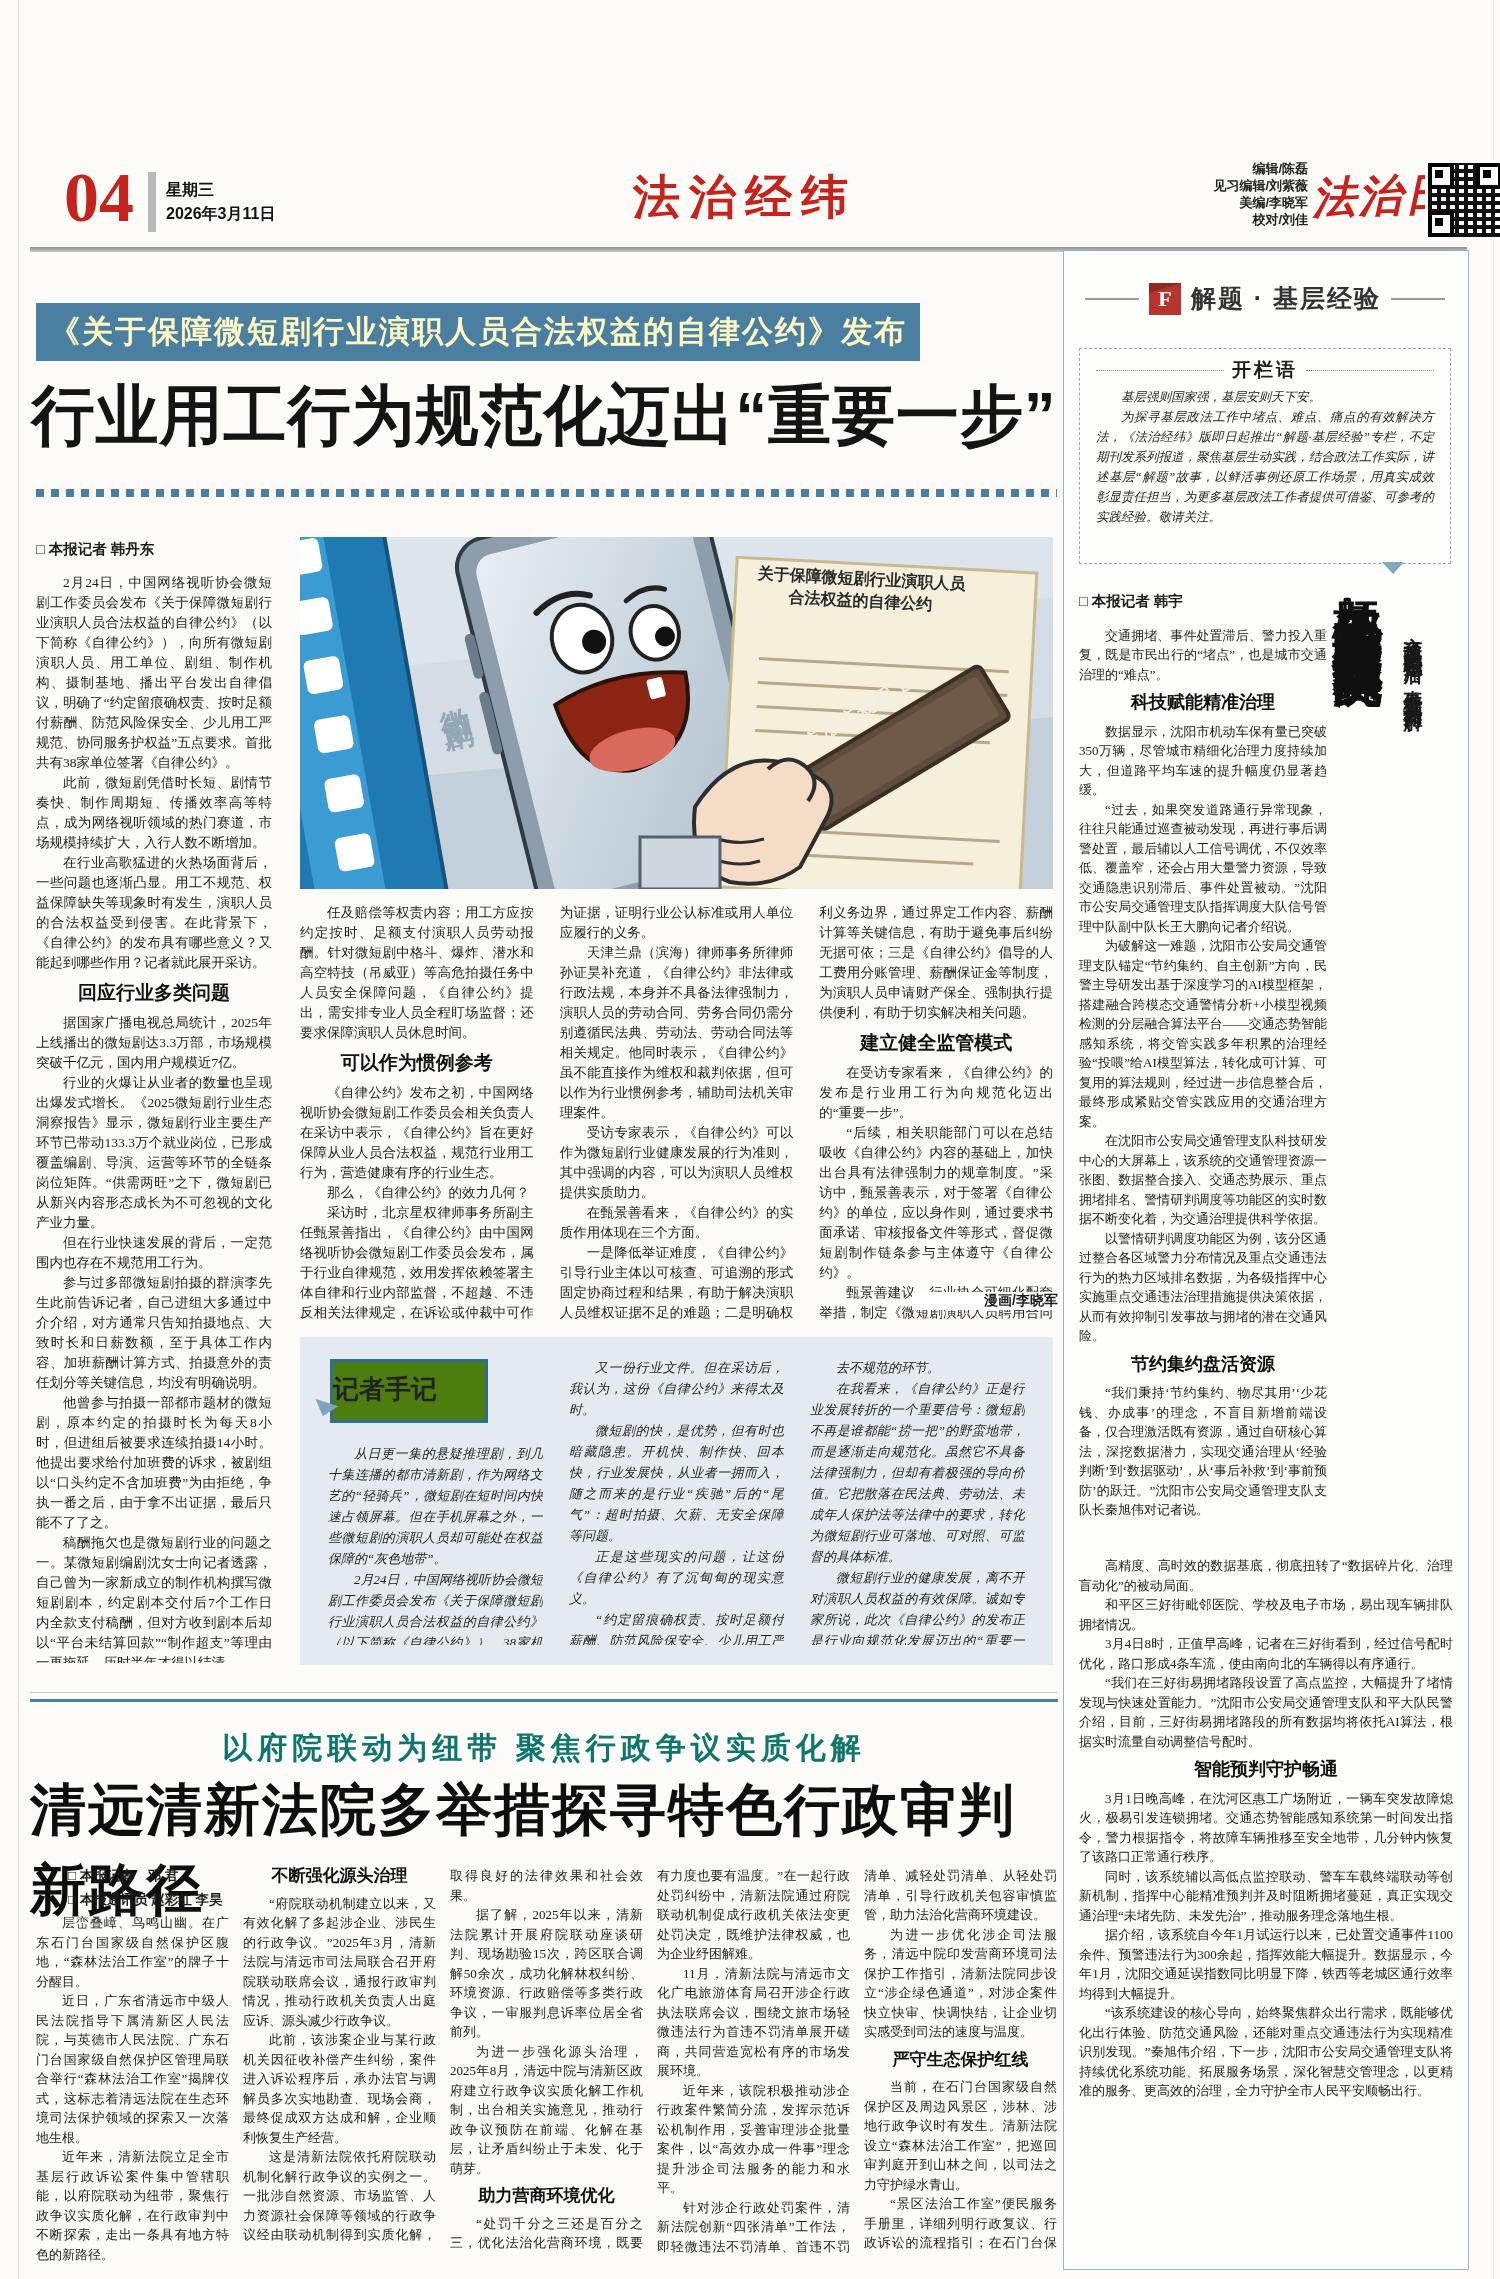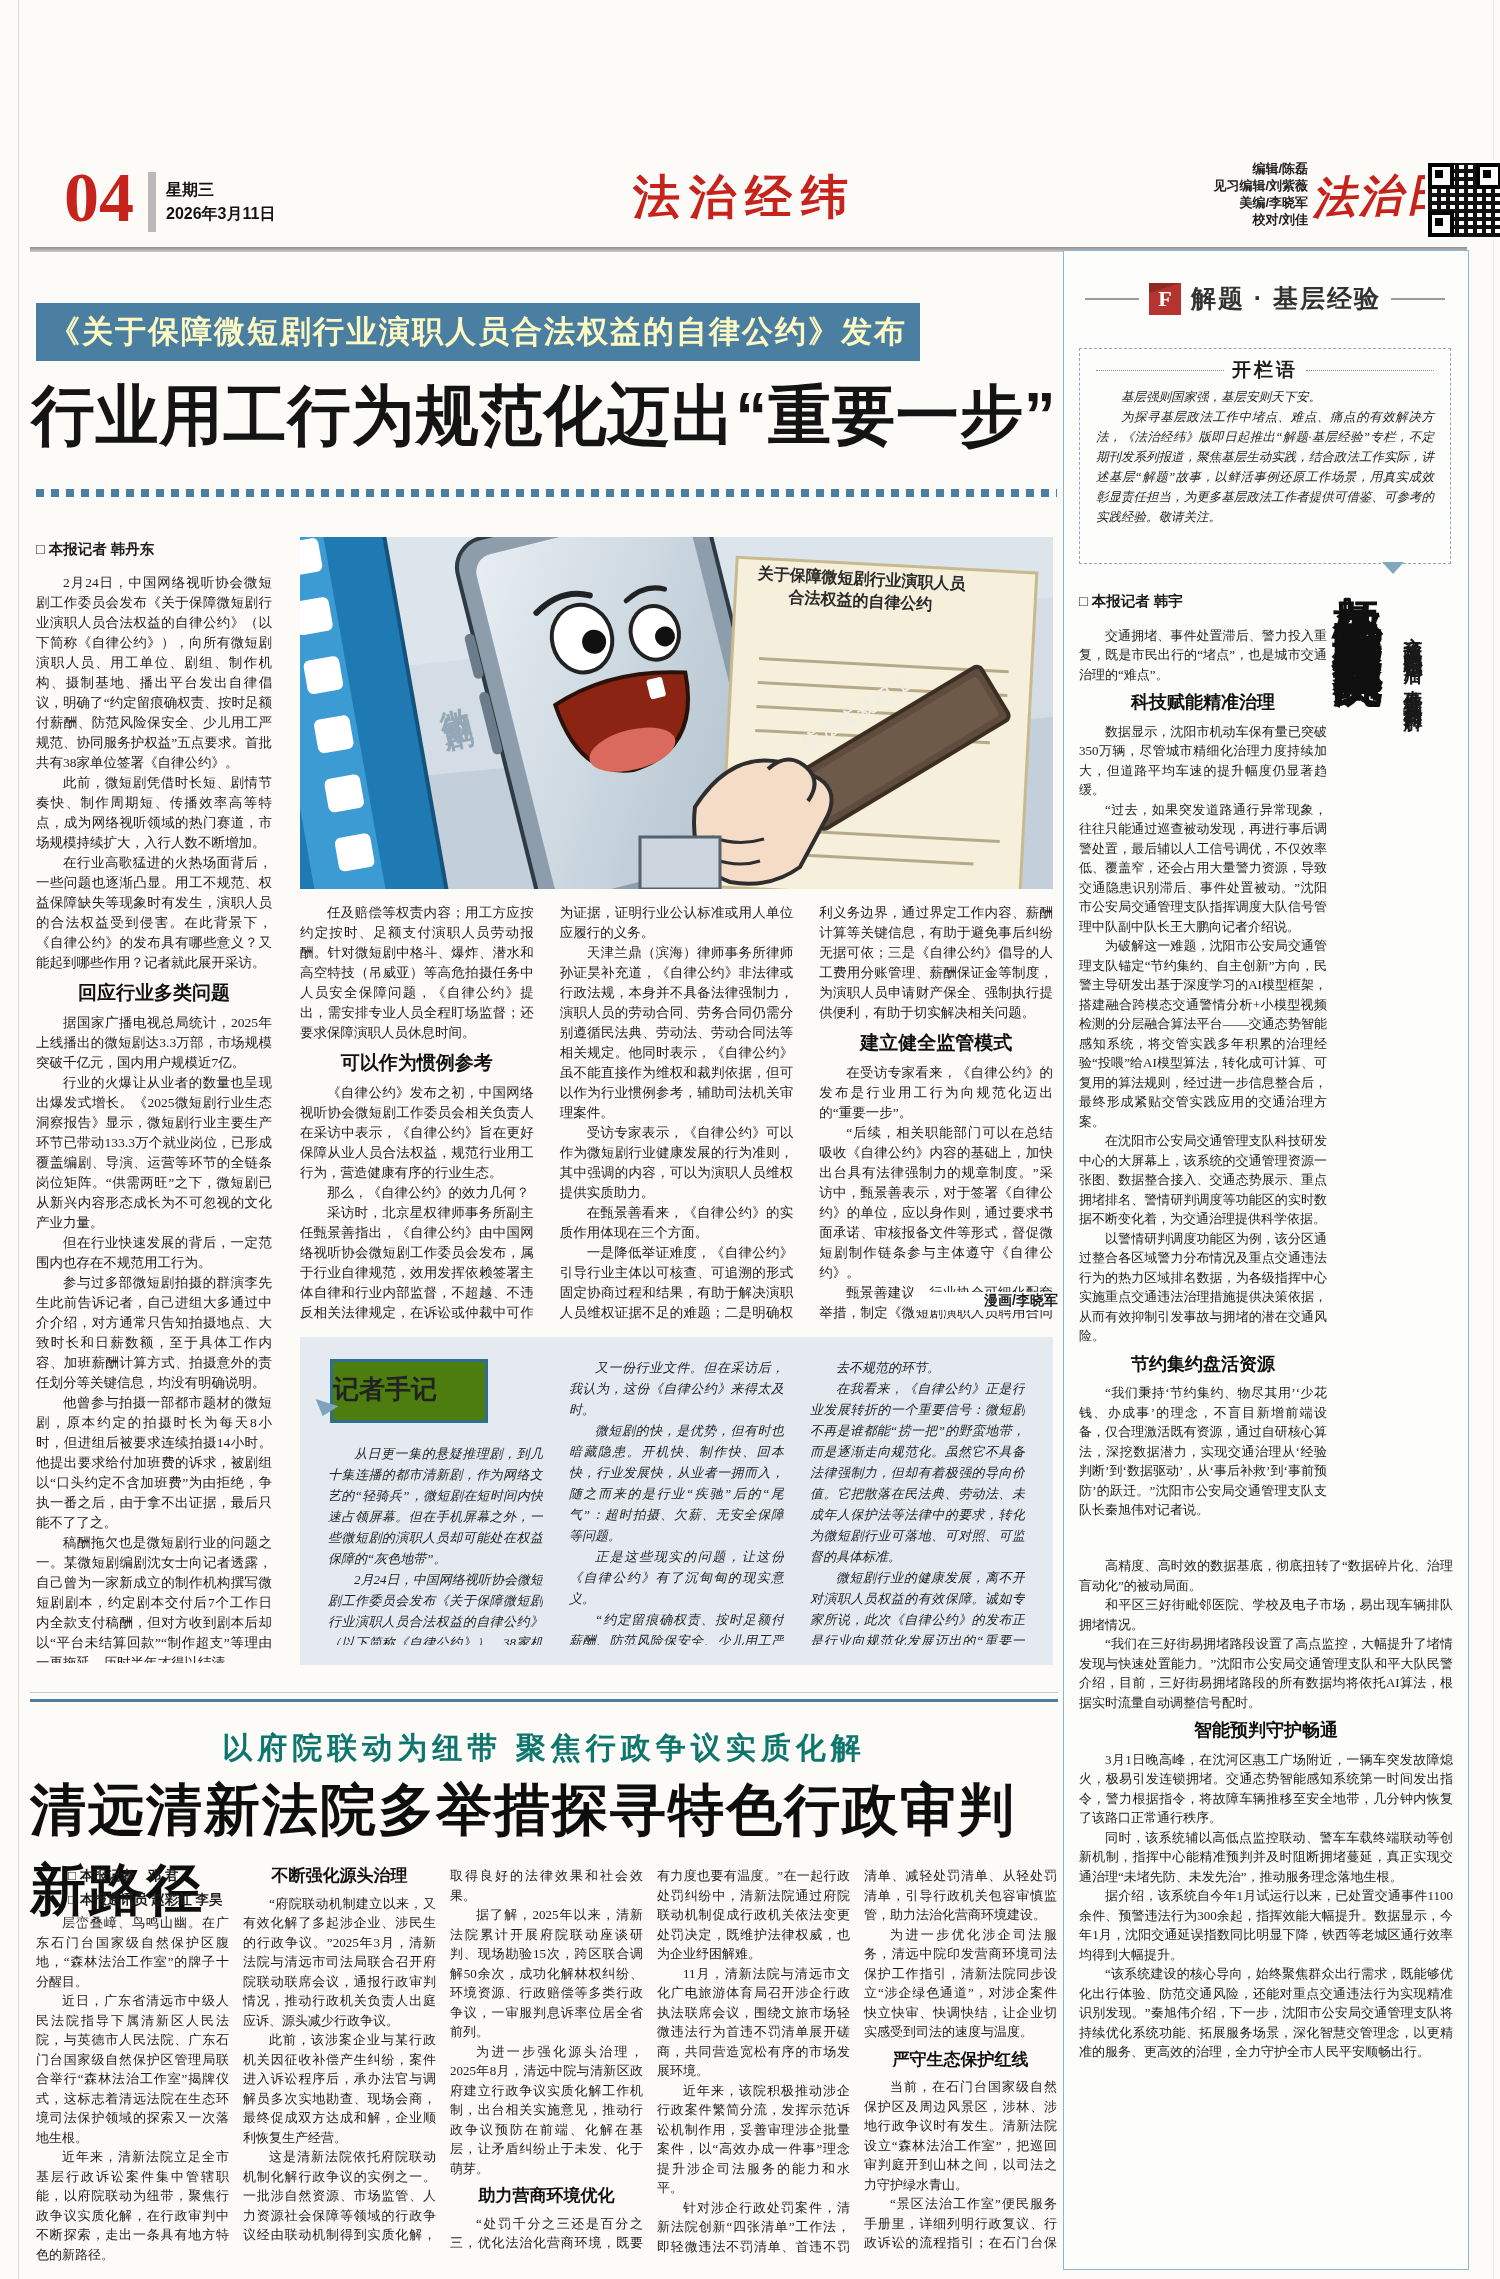--- a/index.html
+++ b/index.html
@@ -325,20 +325,21 @@
       <p>在沈阳市公安局交通管理支队科技研发中心的大屏幕上，该系统的交通管理资源一张图、数据整合接入、交通态势展示、重点拥堵排名、警情研判调度等功能区的实时数据不断变化着，为交通治理提供科学依据。</p>
       <p>以警情研判调度功能区为例，该分区通过整合各区域警力分布情况及重点交通违法行为的热力区域排名数据，为各级指挥中心实施重点交通违法治理措施提供决策依据，从而有效抑制引发事故与拥堵的潜在交通风险。</p>
       <h4 class="inline-sub">节约集约盘活资源</h4>
       <p>“我们秉持‘节约集约、物尽其用’‘少花钱、办成事’的理念，不盲目新增前端设备，仅合理激活既有资源，通过自研核心算法，深挖数据潜力，实现交通治理从‘经验判断’到‘数据驱动’，从‘事后补救’到‘事前预防’的跃迁。”沈阳市公安局交通管理支队支队长秦旭伟对记者说。</p>
     </div>
   <div class="abs v-headline">沈阳交管新系统以『未堵先防未发先治』破题</div>
   <div class="abs v-kicker">交通事故隐患识别滞后、事件处置被动如何解</div>
   <div class="abs right-colB news-body">
       <p>高精度、高时效的数据基底，彻底扭转了“数据碎片化、治理盲动化”的被动局面。</p>
       <p>和平区三好街毗邻医院、学校及电子市场，易出现车辆排队拥堵情况。</p>
+      <p>3月4日8时，正值早高峰，记者在三好街看到，经过信号配时优化，路口形成4条车流，使由南向北的车辆得以有序通行。</p>
       <p>“我们在三好街易拥堵路段设置了高点监控，大幅提升了堵情发现与快速处置能力。”沈阳市公安局交通管理支队和平大队民警介绍，目前，三好街易拥堵路段的所有数据均将依托AI算法，根据实时流量自动调整信号配时。</p>
       <h4 class="inline-sub">智能预判守护畅通</h4>
       <p>3月1日晚高峰，在沈河区惠工广场附近，一辆车突发故障熄火，极易引发连锁拥堵。交通态势智能感知系统第一时间发出指令，警力根据指令，将故障车辆推移至安全地带，几分钟内恢复了该路口正常通行秩序。</p>
       <p>同时，该系统辅以高低点监控联动、警车车载终端联动等创新机制，指挥中心能精准预判并及时阻断拥堵蔓延，真正实现交通治理“未堵先防、未发先治”，推动服务理念落地生根。</p>
       <p>据介绍，该系统自今年1月试运行以来，已处置交通事件1100余件、预警违法行为300余起，指挥效能大幅提升。数据显示，今年1月，沈阳交通延误指数同比明显下降，铁西等老城区通行效率均得到大幅提升。</p>
       <p>“该系统建设的核心导向，始终聚焦群众出行需求，既能够优化出行体验、防范交通风险，还能对重点交通违法行为实现精准识别发现。”秦旭伟介绍，下一步，沈阳市公安局交通管理支队将持续优化系统功能、拓展服务场景，深化智慧交管理念，以更精准的服务、更高效的治理，全力守护全市人民平安顺畅出行。</p>
     </div>
 
 </div>
 

